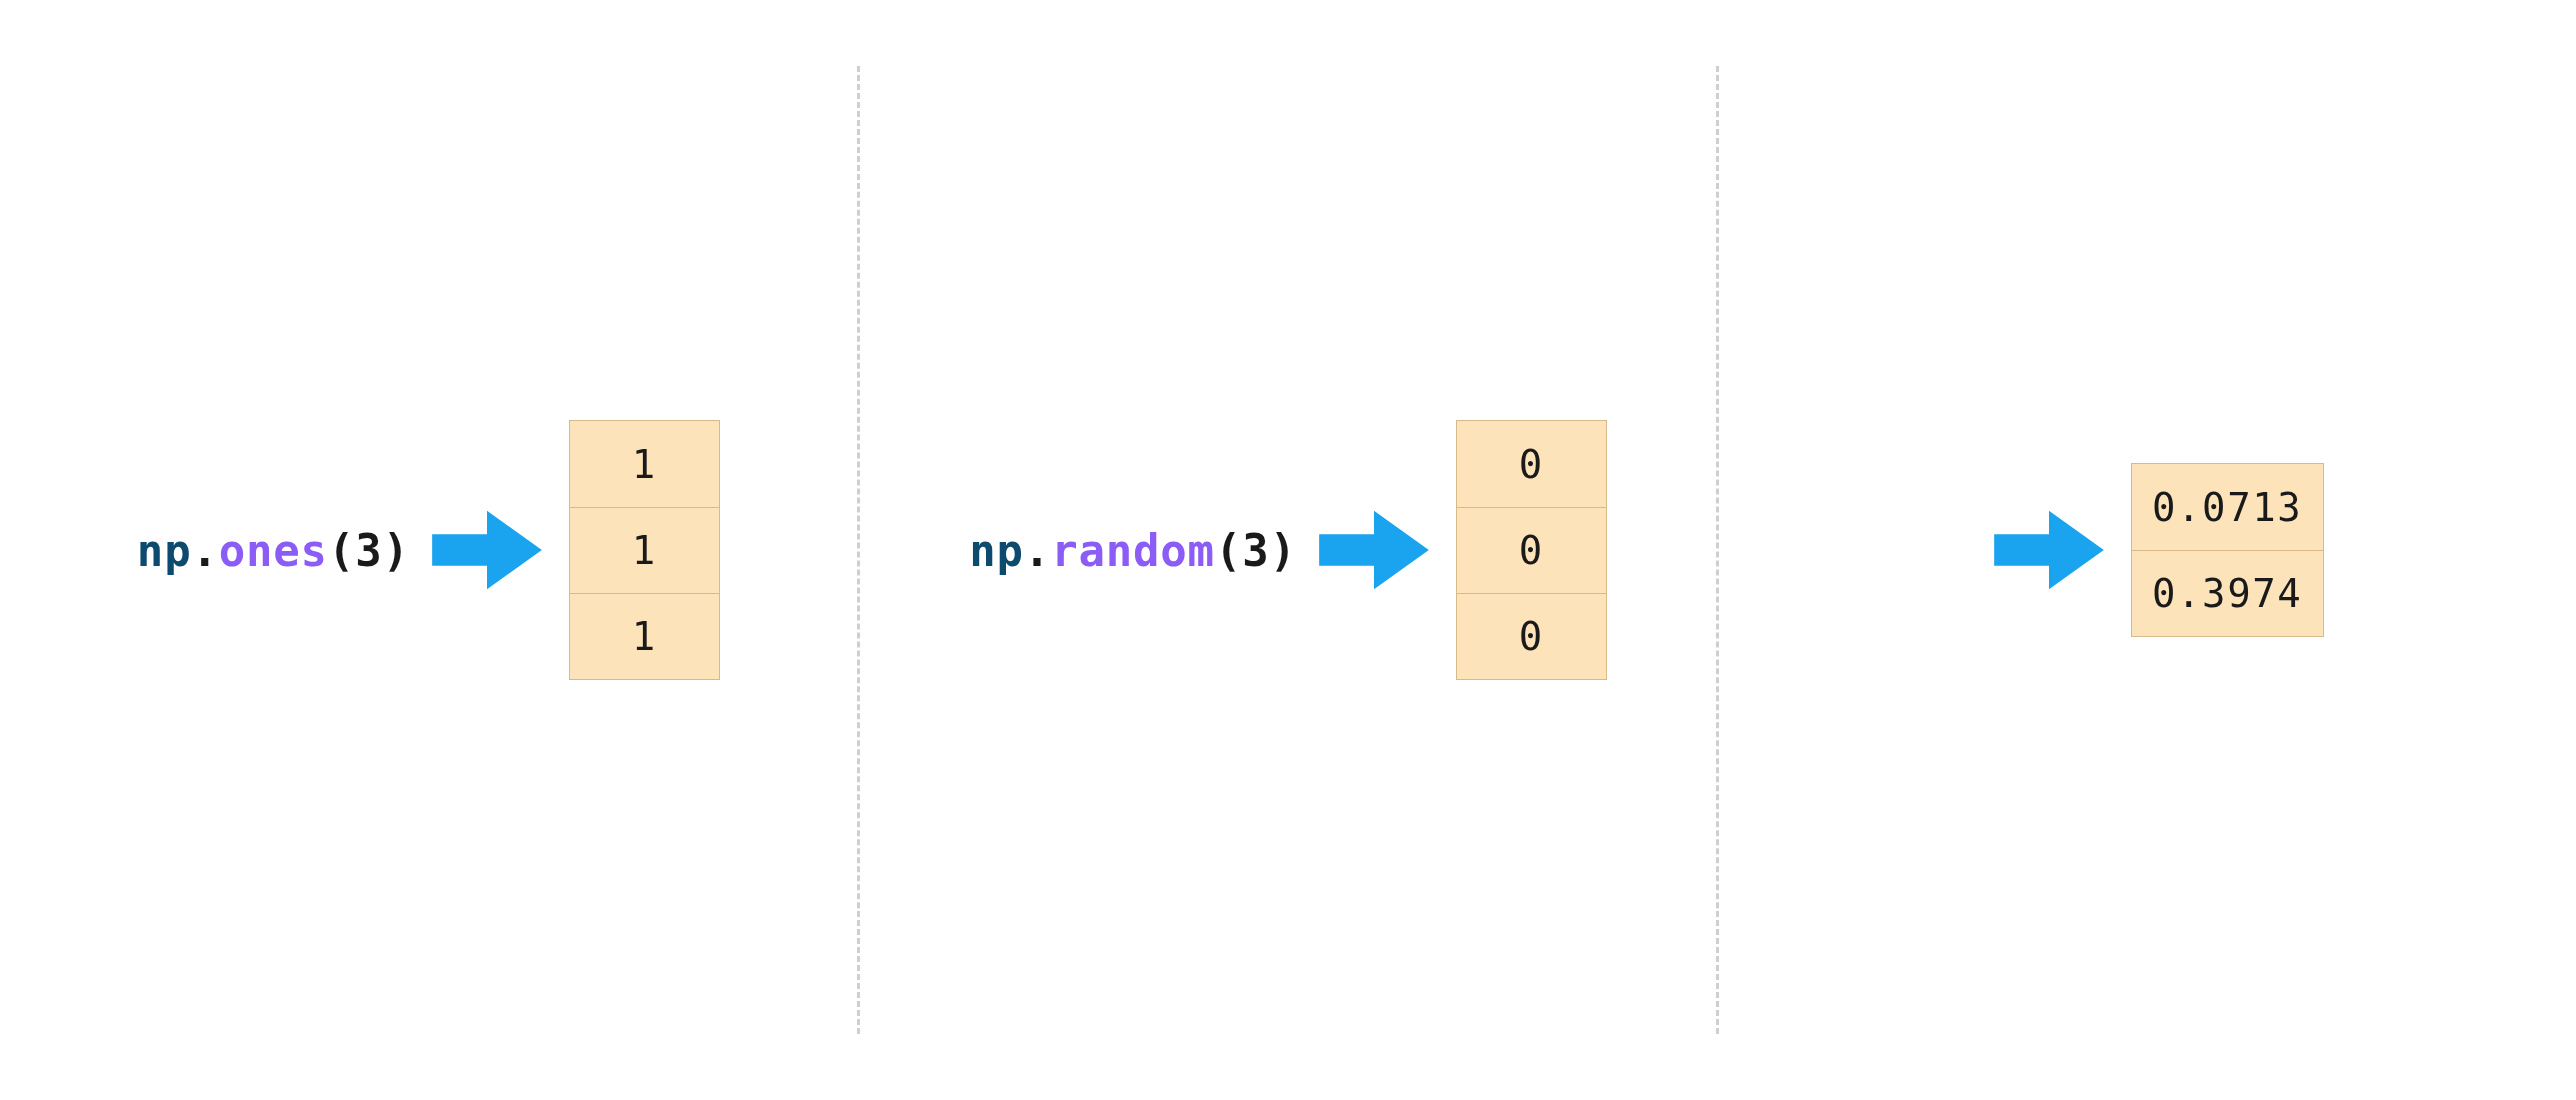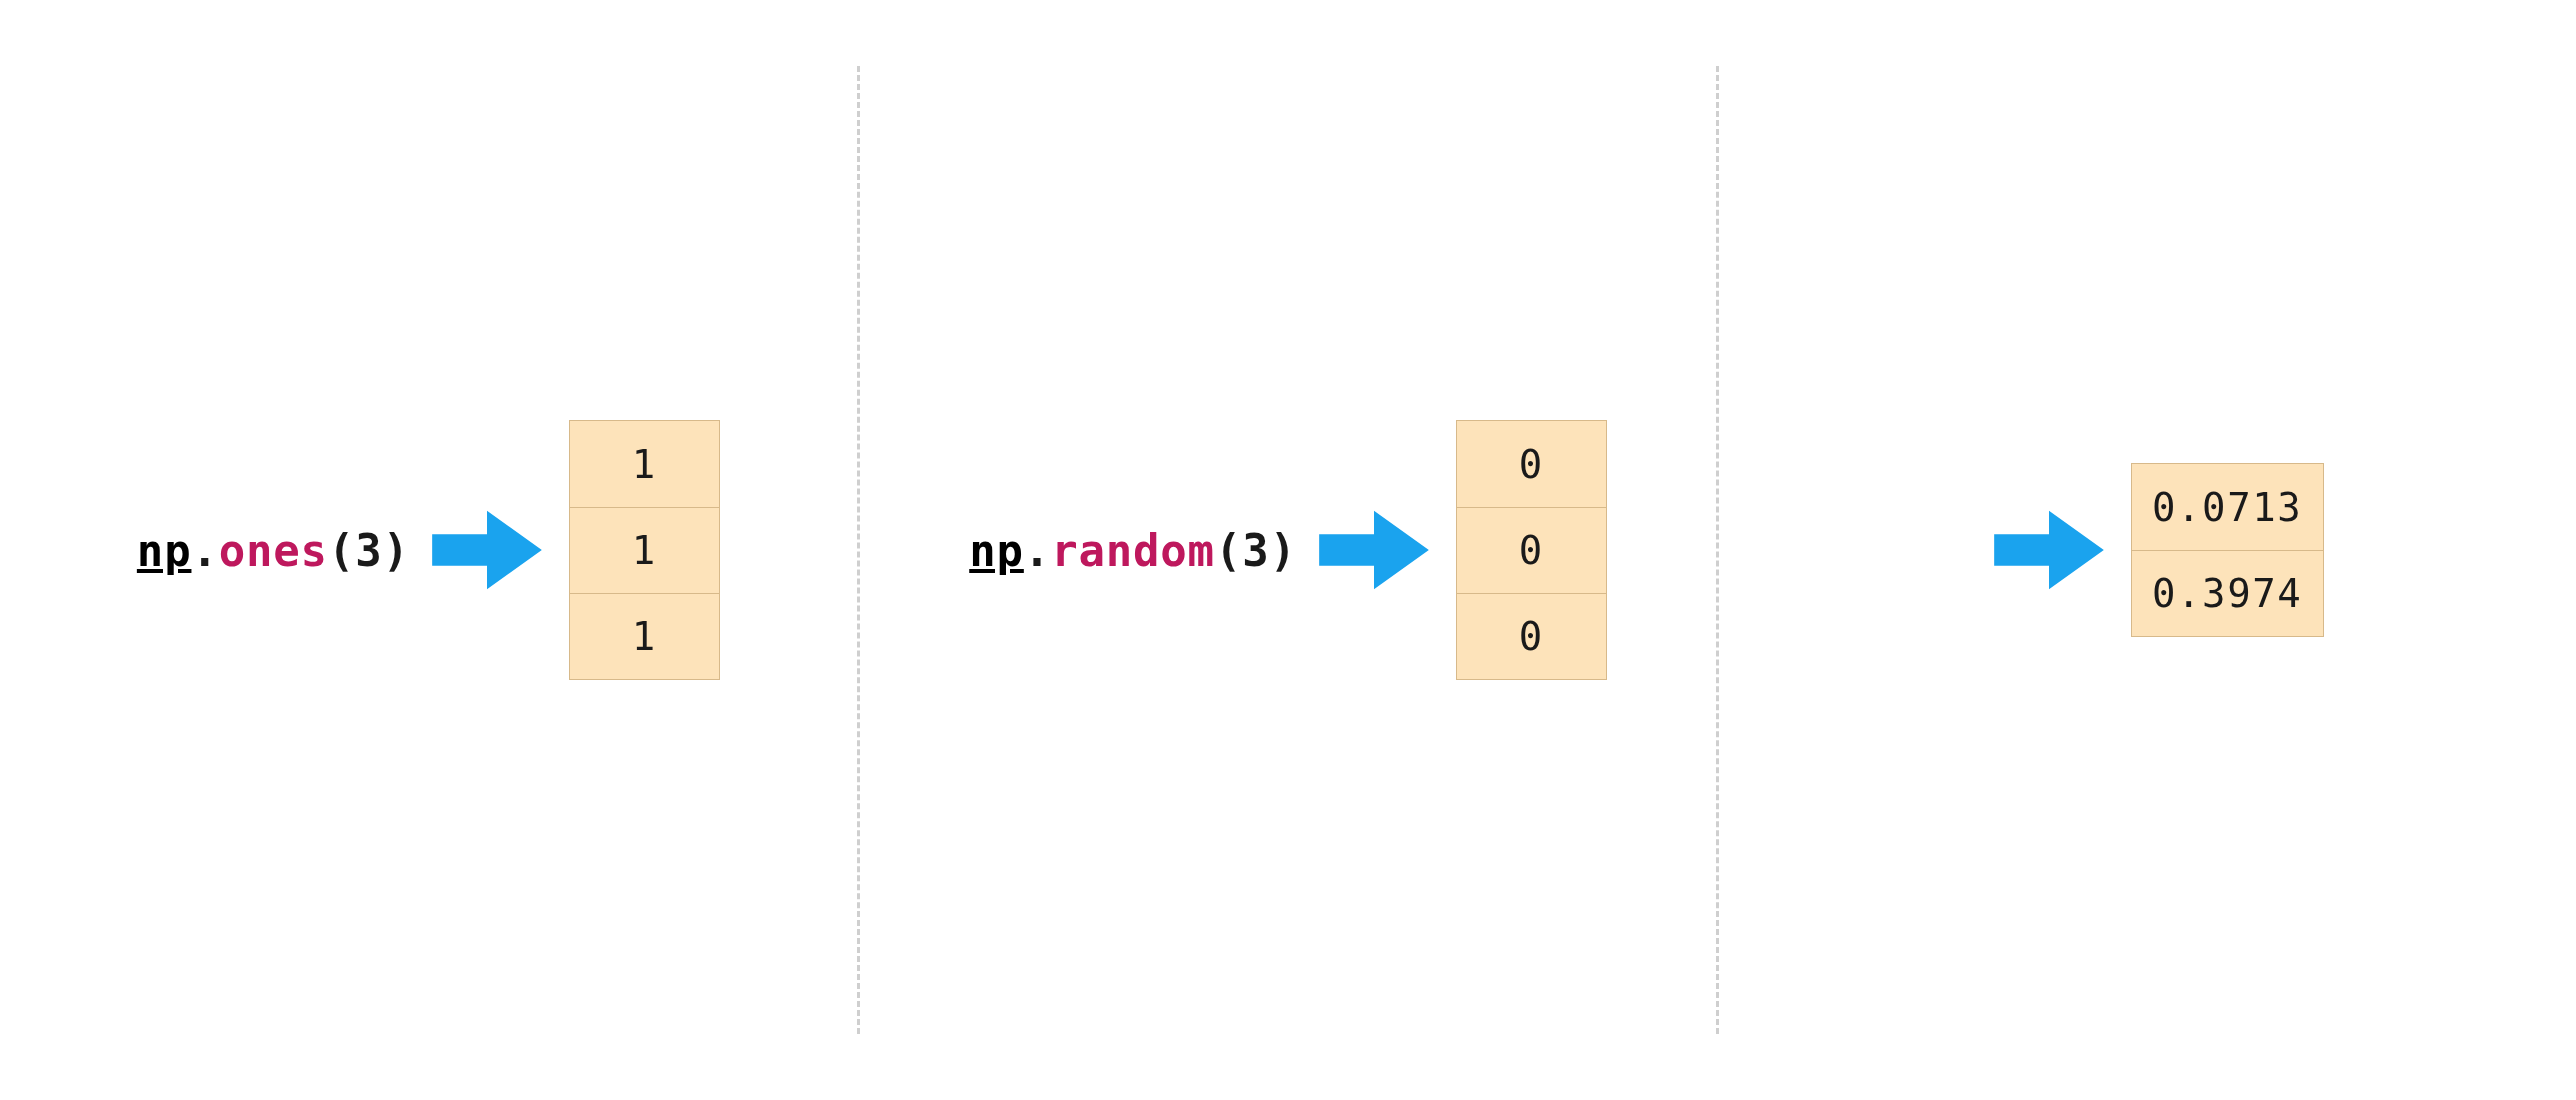--- a/index.html
+++ b/index.html
@@ -35,23 +35,23 @@
     display: flex;
     align-items: center;
   }
   .code {
     font-size: 44px;
     font-weight: 700;
     color: #1a1a1a;
     white-space: nowrap;
     letter-spacing: 0.8px;
   }
-  .code .np    { color: #000000; text-decoration: underline; }
+  .code .np    { color: #0c4a6e; }
   .code .punct { color: #1a1a1a; }
-  .code .func  { color: #be185d; }
+  .code .func  { color: #8b5cf6; }
   .code .arg   { color: #1a1a1a; }
   .arrow {
     margin: 0 27px 0 22px;
     flex: 0 0 auto;
   }
   .arrow svg { display: block; }
   .array {
     display: flex;
     flex-direction: column;
     border: 1.6px solid #d7b98a;

